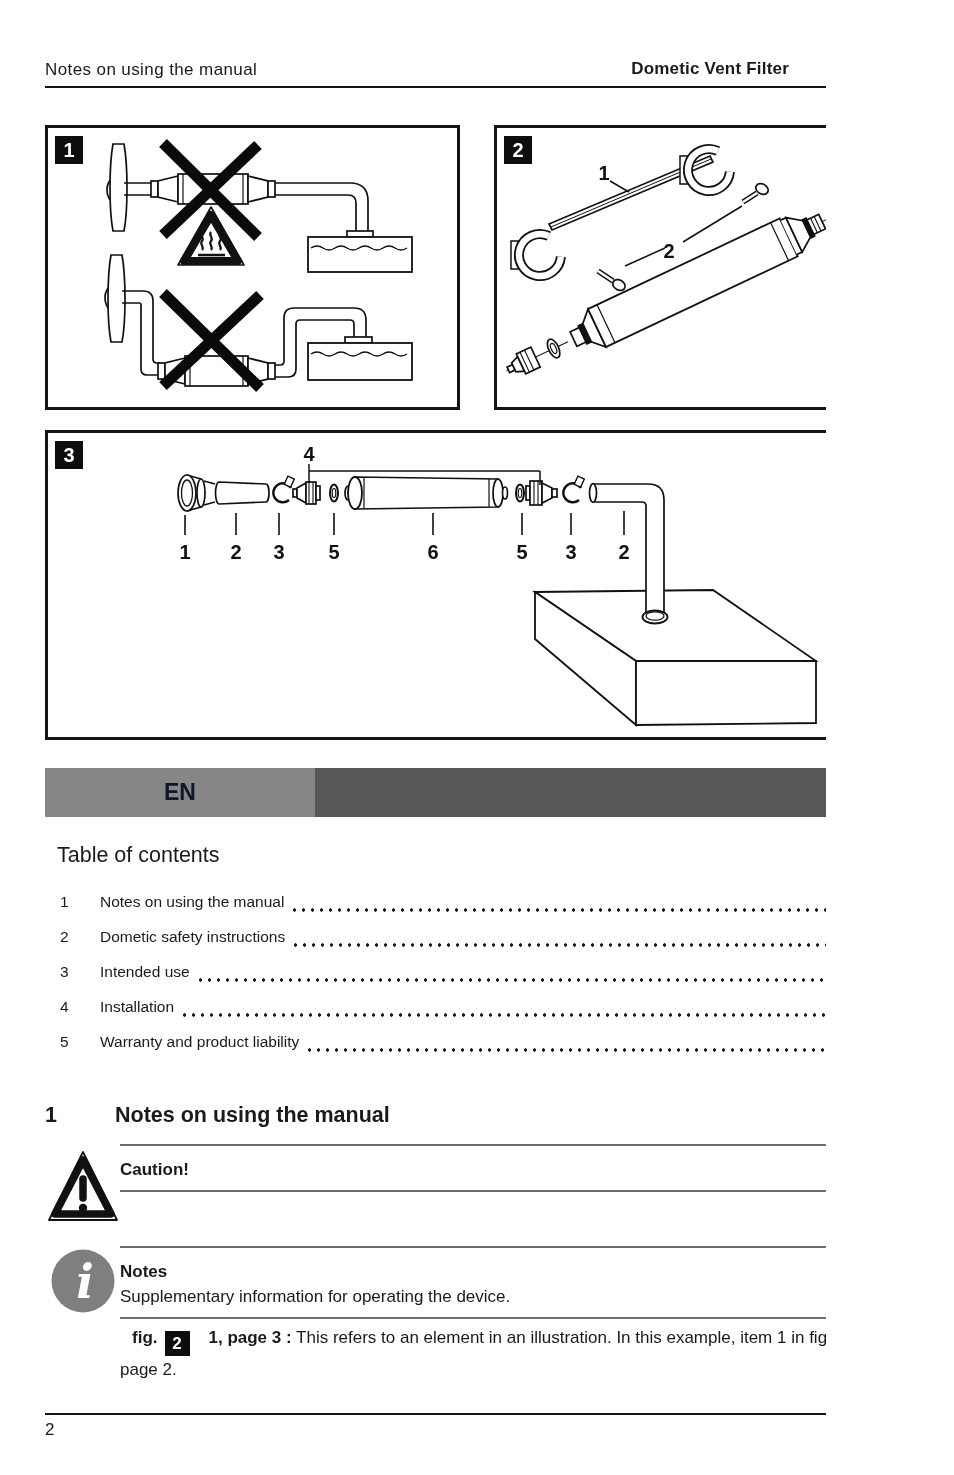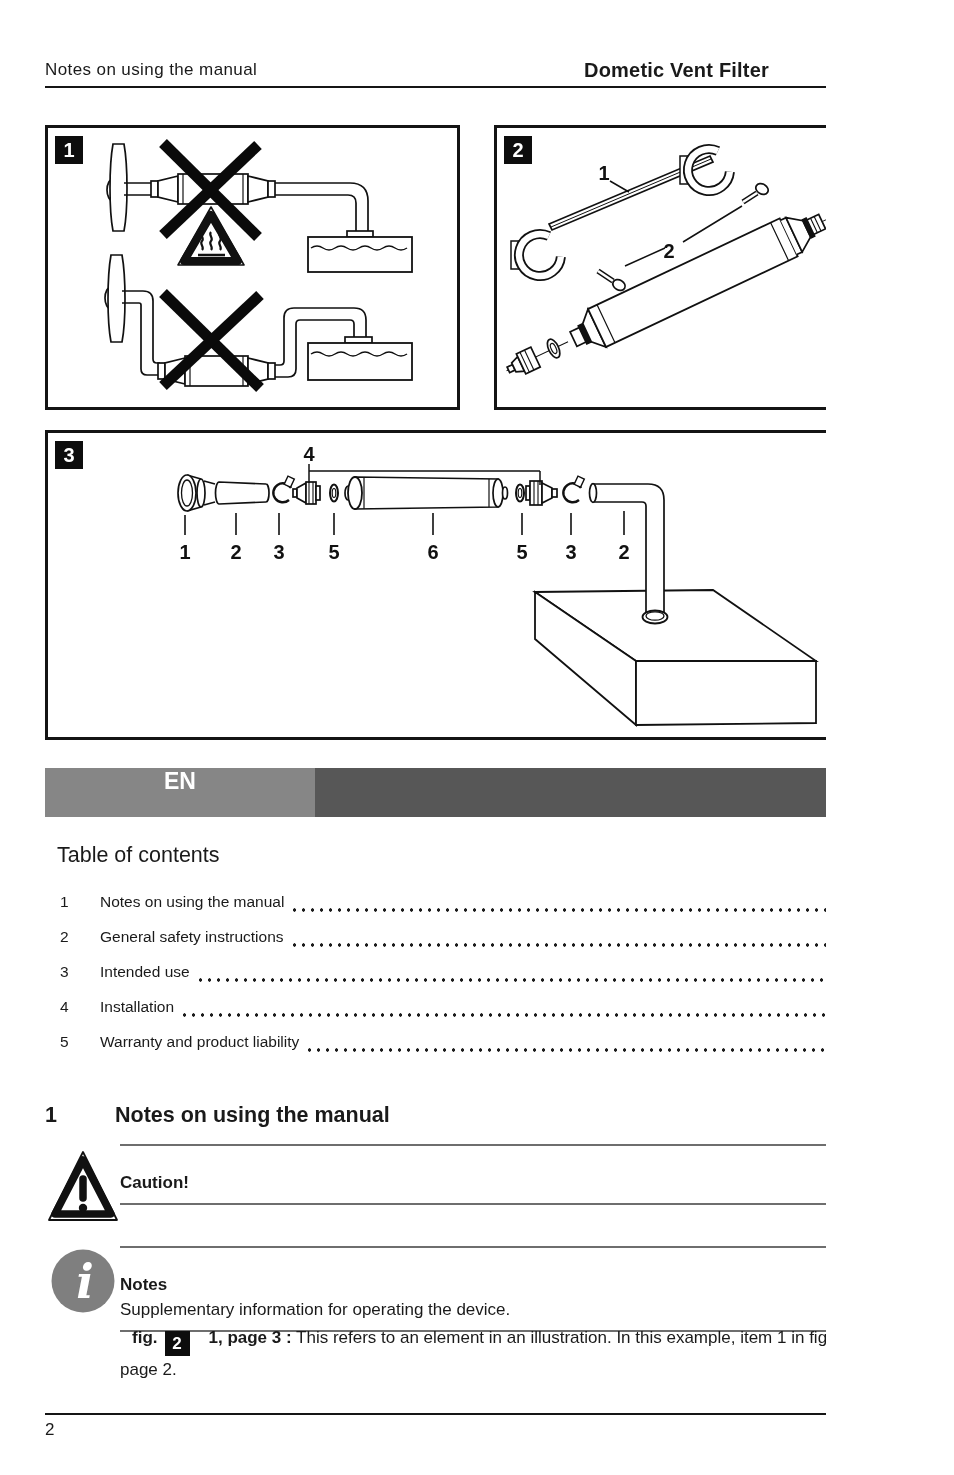--- a/index.html
+++ b/index.html
@@ -2,56 +2,56 @@
 <html><head>
 <meta charset="utf-8">
 <style>
   html,body{margin:0;padding:0;background:#ffffff;}
   .page{position:relative;width:826px;height:1475px;background:#fff;
         font-family:"Liberation Sans",sans-serif;color:#1a1a1a;overflow:hidden;border-radius:10px;}
   .abs{position:absolute;}
 
   
   .hdr-left{left:45px;top:60px;font-size:17px;letter-spacing:.4px;}
-  .hdr-right{right:57px;top:59px;font-size:20px;font-weight:bold;letter-spacing:.2px;}
+  .hdr-right{right:37px;top:59px;font-size:17px;font-weight:bold;letter-spacing:.2px;}
   .rule-dark{background:#151515;height:2px;}
   .hdr-rule{left:45px;top:86px;width:865px;}
 
   
   .figbox{border:3px solid #141414;background:#fff;}
   .figbox svg{display:block;}
   .fig-badge{position:absolute;left:7px;top:8px;width:28px;height:28px;background:#0d0d0d;
              color:#fff;font-weight:bold;font-size:20px;line-height:28px;text-align:center;}
   #fig1{left:45px;top:125px;width:409px;height:279px;}
   #fig2{left:494px;top:125px;width:410px;height:279px;}
   #fig3{left:45px;top:430px;width:859px;height:304px;}
 
   
   .banner-light{left:45px;top:768px;width:270px;height:49px;background:#868686;
-                color:#ffffff;font-weight:bold;font-size:23px;display:flex;justify-content:center;}
+                color:#0f172a;font-weight:bold;font-size:23px;display:flex;align-items:center;justify-content:center;}
   .banner-dark{left:315px;top:768px;width:597px;height:49px;background:#575757;}
 
   
   .toc-title{left:57px;top:843px;font-size:21.5px;font-weight:normal;}
   .toc-row{left:60px;width:812px;height:22px;display:flex;align-items:baseline;font-size:15.5px;}
   .toc-num{width:40px;flex:0 0 40px;}
   .toc-label{white-space:nowrap;padding-right:4px;}
   .toc-dots{flex:1;height:4px;align-self:flex-end;margin:0 4px 3px 2px;
             background-image:radial-gradient(circle,#1c1c1c 1.45px,rgba(0,0,0,0) 1.9px);
             background-size:9px 4px;background-repeat:repeat-x;background-position:left bottom;}
   .toc-page{white-space:nowrap;}
 
   
   .sec-num{left:45px;top:1103px;font-size:21.5px;font-weight:bold;}
   .sec-title{left:115px;top:1103px;font-size:21.5px;font-weight:bold;}
 
   
   .note-block{left:120px;width:788px;font-size:17px;line-height:24px;}
   .note-rule{height:2px;background:#6e6e6e;}
-  .note-head{font-weight:bold;margin-top:25px;}
+  .note-head{font-weight:bold;margin-top:12px;}
   .note-body{width:762px;margin-top:1px;}
   .note-rule-bottom{margin-top:8px;}
   #caution-block{top:1144px;}
   #note-block{top:1246px;}
 
   .figref{left:120px;top:1324px;width:792px;font-size:17px;line-height:27px;}
   .figref b{font-weight:bold;margin-left:12px;}
   .inline-badge{display:inline-block;width:25px;height:25px;background:#0d0d0d;color:#fff;
                 font-weight:bold;font-size:17px;line-height:25px;text-align:center;
                 vertical-align:-6px;margin:0 7px 0 7px;}
@@ -275,21 +275,21 @@
   <div class="abs toc-title">Table of contents</div>
 
   <div class="abs toc-row" style="top:893px;">
     <span class="toc-num">1</span>
     <span class="toc-label">Notes on using the manual</span>
     <span class="toc-dots"></span>
     <span class="toc-page">2</span>
   </div>
   <div class="abs toc-row" style="top:928px;">
     <span class="toc-num">2</span>
-    <span class="toc-label">General safety instructions</span>
+    <span class="toc-label">Dometic safety instructions</span>
     <span class="toc-dots"></span>
     <span class="toc-page">3</span>
   </div>
   <div class="abs toc-row" style="top:963px;">
     <span class="toc-num">3</span>
     <span class="toc-label">Intended use</span>
     <span class="toc-dots"></span>
     <span class="toc-page">3</span>
   </div>
   <div class="abs toc-row" style="top:998px;">

